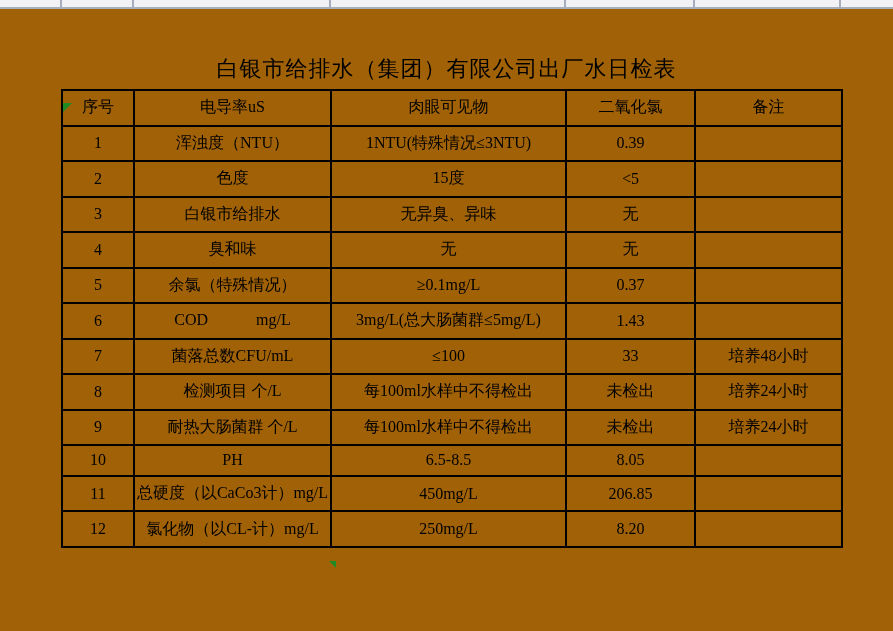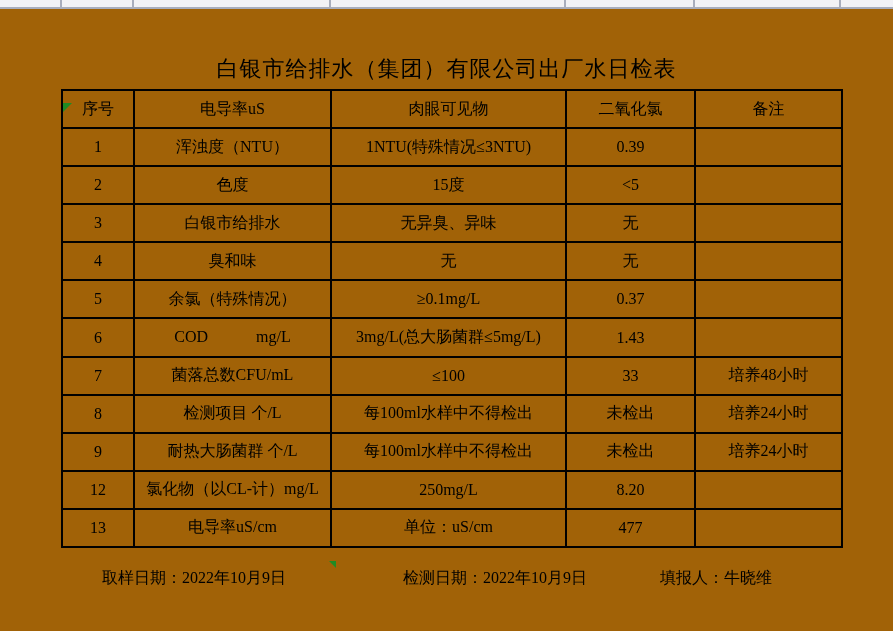--- a/index.html
+++ b/index.html
@@ -120,38 +120,40 @@
       <td>培养24小时</td>
     </tr>
     <tr>
       <td>9</td>
       <td>耐热大肠菌群 个/L</td>
       <td>每100ml水样中不得检出</td>
       <td>未检出</td>
       <td>培养24小时</td>
     </tr>
     <tr>
+      <td>10</td>
+      <td>PH</td>
+      <td>6.5-8.5</td>
+      <td>8.05</td>
+      <td></td>
+    </tr>
+    <tr>
+      <td>11</td>
+      <td>总硬度（以CaCo3计）mg/L</td>
+      <td>450mg/L</td>
+      <td>206.85</td>
+      <td></td>
+    </tr>
+    <tr>
       <td>12</td>
       <td>氯化物（以CL-计）mg/L</td>
       <td>250mg/L</td>
       <td>8.20</td>
-      <td></td>
-    </tr>
-    <tr>
-      <td>13</td>
-      <td>电导率uS/cm</td>
-      <td>单位：uS/cm</td>
-      <td>477</td>
       <td></td>
     </tr>
   </tbody>
     </table>
 
   <div class="marker-tl"></div>
   <div class="marker-bm"></div>
 
-  <div class="footer">
-    <span class="f-sample">取样日期：2022年10月9日</span>
-    <span class="f-test">检测日期：2022年10月9日</span>
-    <span class="f-reporter">填报人：牛晓维</span>
-  </div>
 
 </div>
 
 </body></html>

